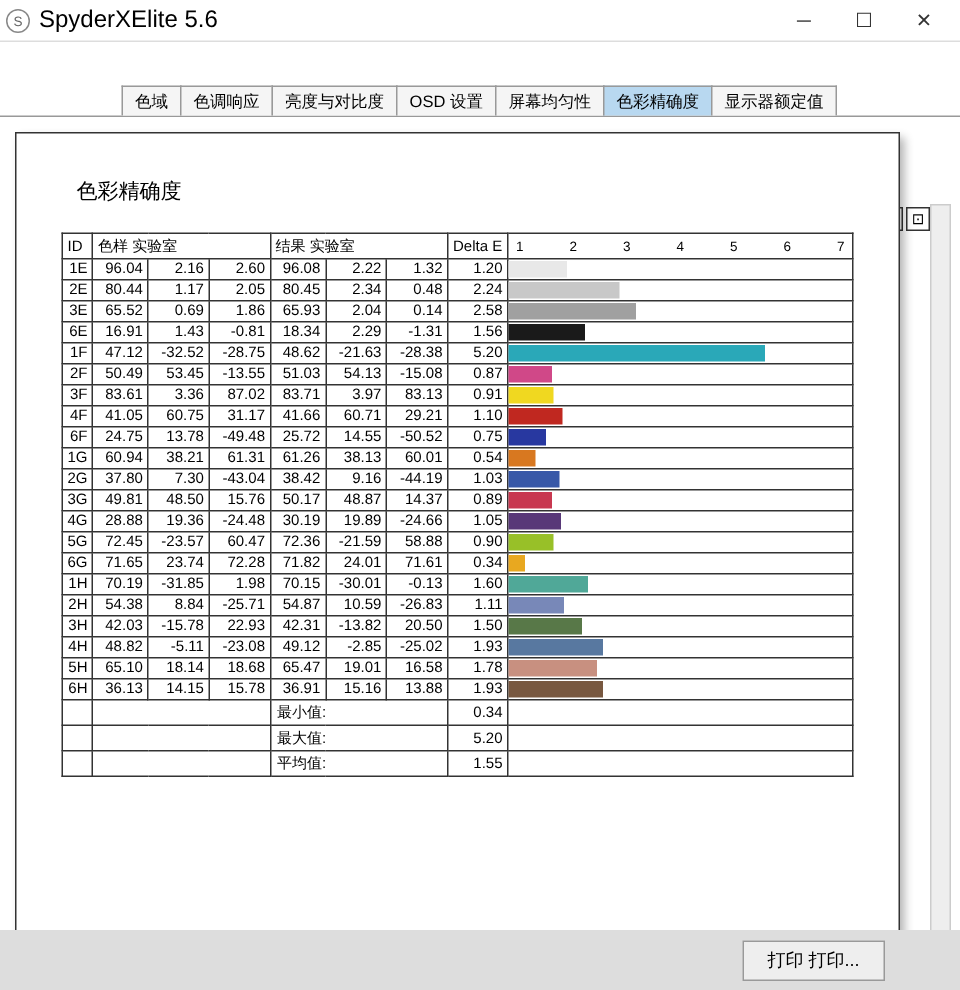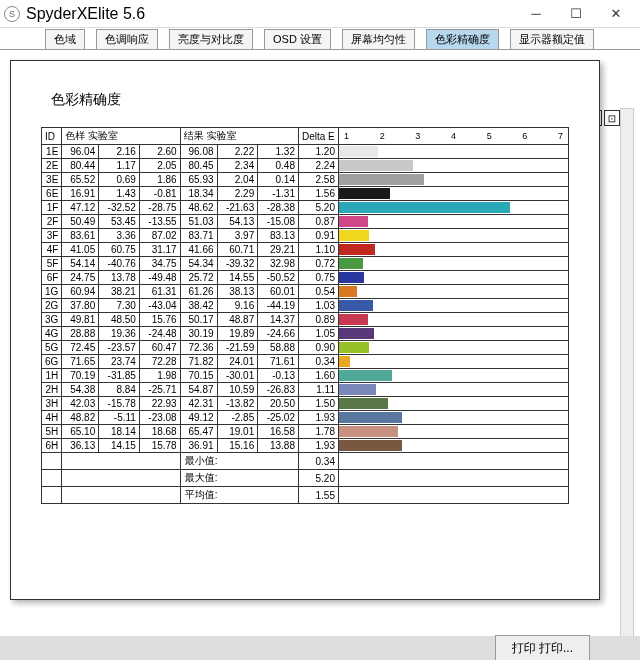--- a/index.html
+++ b/index.html
@@ -1,36 +1,36 @@
 <!DOCTYPE html>
 <html><head>
 <meta charset="utf-8">
 <style>
 * { margin: 0; padding: 0; box-sizing: border-box; }
 body { font-family: "Microsoft YaHei", Arial, sans-serif; font-size: 11px; background: #fff; width: 640px; height: 660px; overflow: hidden; }
 .titlebar { height: 28px; background: #fff; border-bottom: 1px solid #ddd; display: flex; align-items: center; padding: 0 4px; }
 .titlebar .icon { width: 16px; height: 16px; border: 1px solid #888; border-radius: 50%; margin-right: 6px; display: flex; align-items: center; justify-content: center; font-size: 9px; color: #666; }
 .titlebar .title { flex: 1; font-size: 16px; }
 .titlebar .winbtn { width: 40px; height: 28px; display: flex; align-items: center; justify-content: center; font-size: 13px; color: #333; cursor: pointer; }
-.tabbar { height: 22px; display: flex; justify-content: center; align-items: center; gap: 12px; border-bottom: 1px solid #999; }
+.tabbar { height: 22px; display: flex; justify-content: center; align-items: center; gap: 0; border-bottom: 1px solid #999; margin-top: 28px; }
 .tab { padding: 2px 8px; border: 1px solid #999; border-bottom: none; font-size: 11px; background: #f5f5f5; cursor: pointer; margin-left: -1px; }
 .tab.active { background: #b8d8f0; }
 .page-area { padding: 10px 20px 10px 10px; height: 560px; position: relative; background: #fff; }
 .page { background: #fff; border: 1px solid #333; box-shadow: 3px 3px 6px rgba(0,0,0,0.3); width: 590px; height: 540px; padding: 30px 30px 20px 30px; position: relative; }
 .zoom-icons { position: absolute; top: 60px; right: 20px; display: flex; gap: 2px; }
 .zoom-icons .zi { width: 16px; height: 16px; border: 1px solid #333; font-size: 10px; display: flex; align-items: center; justify-content: center; cursor: pointer; background: #fff; }
 .page-title { font-size: 14px; margin-bottom: 18px; margin-left: 10px; }
 .data-table { border-collapse: collapse; width: 100%; font-size: 10px; }
 .data-table th, .data-table td { border: 1px solid #333; padding: 1px 3px; height: 14px; white-space: nowrap; }
 .data-table th { background: #fff; font-weight: normal; text-align: left; }
 .data-table td { text-align: right; font-family: Arial, sans-serif; }
 .data-table td.id { text-align: right; font-family: Arial; }
 .barcell { padding: 0 !important; position: relative; vertical-align: middle; }
 .bar { height: 11px; display: block; }
-.footer { position: absolute; bottom: 0; height: 24px; background: #ddd; width: 100%; display: flex; align-items: center; justify-content: flex-end; padding-right: 50px; }
+.footer { position: absolute; bottom: 0; height: 40px; background: #ddd; width: 100%; display: flex; align-items: center; justify-content: flex-end; padding-right: 50px; }
 .footer .btn { border: 1px solid #999; background: #eee; padding: 4px 16px; font-size: 12px; cursor: pointer; }
 .scrollbar-v { position: absolute; right: 6px; top: 58px; width: 14px; height: 545px; background: #eee; border: 1px solid #ccc; }
 .summary-label { text-align: left !important; padding-left: 4px !important; }
 </style>
 </head>
 <body>
 
 <div class="titlebar">
   <div class="icon">S</div>
   <div class="title">SpyderXElite 5.6</div>
@@ -178,33 +178,20 @@
             <td>31.17</td>
             <td>41.66</td>
             <td>60.71</td>
             <td>29.21</td>
             <td>1.10</td>
             <td class="barcell">
               <span class="bar" style="width:36.1px;background:#c02820"></span>
             </td>
           </tr>
           <tr>
-            <td class="id">5F</td>
-            <td>54.14</td>
-            <td>-40.76</td>
-            <td>34.75</td>
-            <td>54.34</td>
-            <td>-39.32</td>
-            <td>32.98</td>
-            <td>0.72</td>
-            <td class="barcell">
-              <span class="bar" style="width:23.7px;background:#4a9840"></span>
-            </td>
-          </tr>
-          <tr>
             <td class="id">6F</td>
             <td>24.75</td>
             <td>13.78</td>
             <td>-49.48</td>
             <td>25.72</td>
             <td>14.55</td>
             <td>-50.52</td>
             <td>0.75</td>
             <td class="barcell">
               <span class="bar" style="width:24.6px;background:#2838a0"></span>

